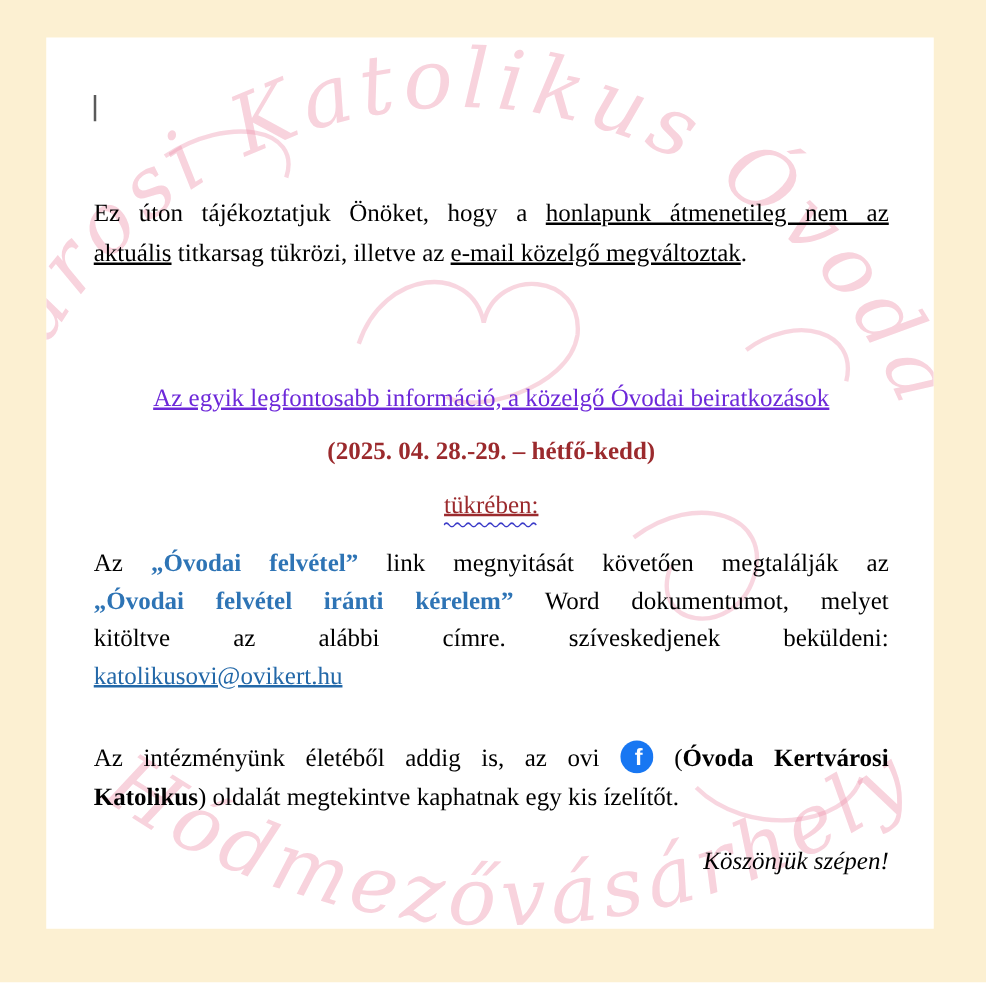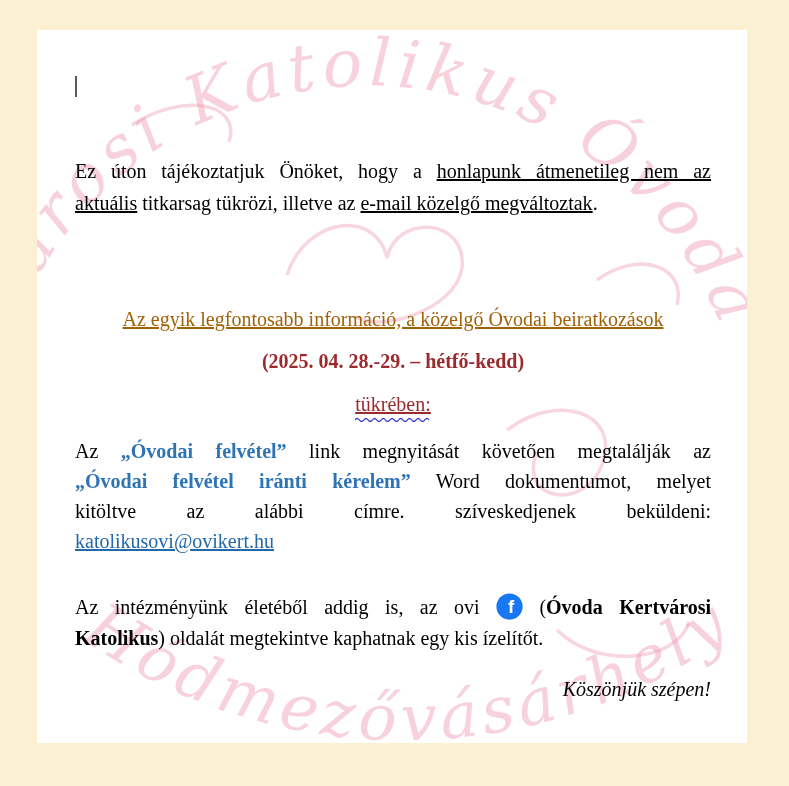--- a/index.html
+++ b/index.html
@@ -81,21 +81,21 @@
 
       <div class="caret"></div>
 
 
       <div class="block intro">
         <div class="jline"><span class="seg-n">Ez úton tájékoztatjuk Önöket, hogy a </span><span class="seg-u">honlapunk átmenetileg nem az</span></div>
         <div class="pline"><span class="seg-u">aktuális</span><span class="seg-n"> titkarsag tükrözi, illetve az </span><span class="seg-u">e-mail közelgő megváltoztak</span><span class="seg-n">.</span></div>
       </div>
 
 
-      <div class="block h1red red-color" style="color: #a16207;">Az egyik legfontosabb információ, a közelgő Óvodai beiratkozások</div>
+      <div class="block h1red red-color" style="color: #6d28d9;">Az egyik legfontosabb információ, a közelgő Óvodai beiratkozások</div>
 
       <div class="block h2red red-color" style="color: rgb(155, 42, 45);">(2025. 04. 28.-29. – hétfő-kedd)</div>
 
       <div class="block h3red">
         <span class="h3wrap red-color" style="color: rgb(155, 42, 45);">
           <span>tükrében:</span>
           <svg class="squiggle" viewBox="0 0 104 5" preserveAspectRatio="none">
             <path d="M0 3 q3 -3 6 0 t6 0 t6 0 t6 0 t6 0 t6 0 t6 0 t6 0 t6 0 t6 0 t6 0 t6 0 t6 0 t6 0 t6 0 t6 0 t6 0" fill="none" stroke="#3B3BC8" stroke-width="1.3"></path>
           </svg>
         </span>

